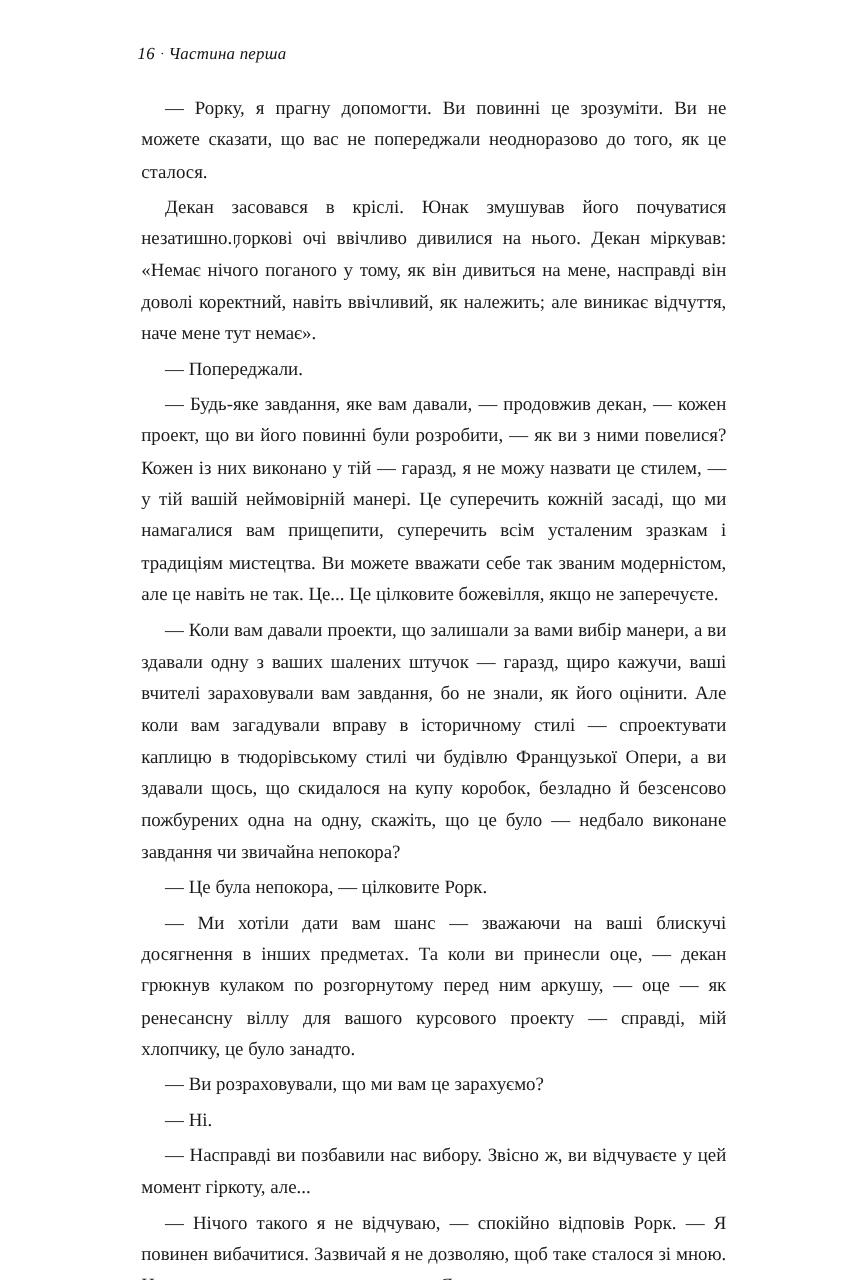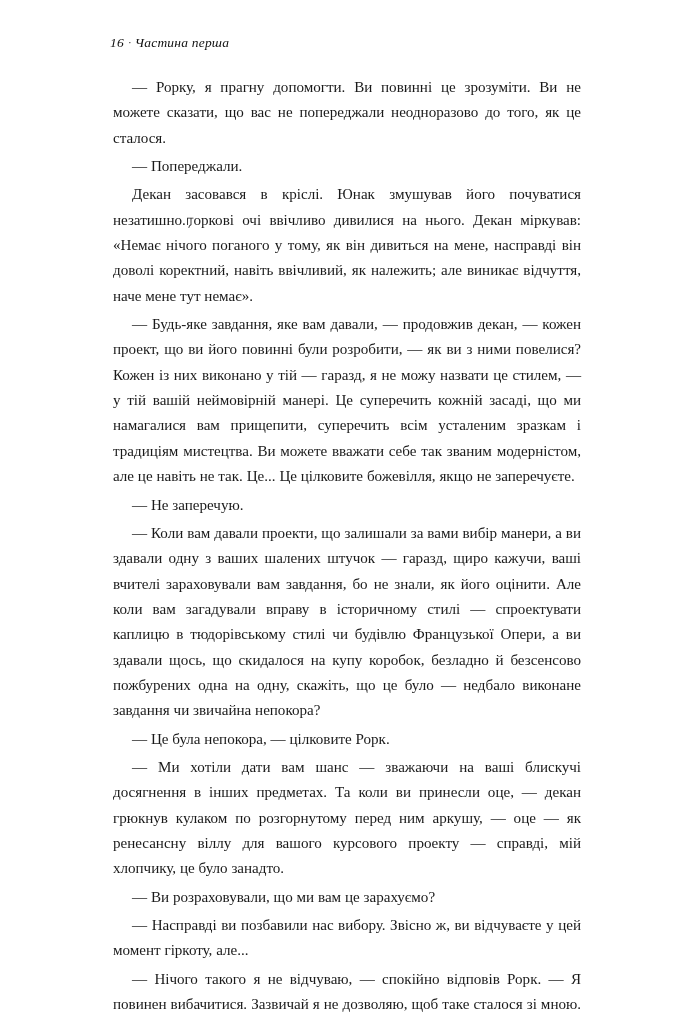--- a/index.html
+++ b/index.html
@@ -82,25 +82,25 @@
 
 <div class="page">
 
   <div class="running-head">
     <span class="folio">16</span><span class="sep">·</span><span class="chapter-title">Частина перша</span>
   </div>
 
   <div class="text-block">
 
   <p class="para">— Рорку, я прагну допомогти. Ви повинні це зрозуміти. Ви не можете сказати, що вас не попереджали неодноразово до того, як це сталося.</p>
+      <p class="para">Декан засовався в кріслі. Юнак змушував його почуватися незатишно.ரорковi очі ввічливо дивилися на нього. Декан міркував: «Немає нічого поганого у тому, як він дивиться на мене, насправді він доволі коректний, навіть ввічливий, як належить; але виникає відчуття, наче мене тут немає».</p>
       <p class="para">— Попереджали.</p>
-      <p class="para">Декан засовався в кріслі. Юнак змушував його почуватися незатишно.ரорковi очі ввічливо дивилися на нього. Декан міркував: «Немає нічого поганого у тому, як він дивиться на мене, насправді він доволі коректний, навіть ввічливий, як належить; але виникає відчуття, наче мене тут немає».</p>
       <p class="para">— Будь-яке завдання, яке вам давали, — продовжив декан, — кожен проект, що ви його повинні були розробити, — як ви з ними повелися? Кожен із них виконано у тій — гаразд, я не можу назвати це стилем, — у тій вашій неймовірній манері. Це суперечить кожній засаді, що ми намагалися вам прищепити, суперечить всім усталеним зразкам і традиціям мистецтва. Ви можете вважати себе так званим модерністом, але це навіть не так. Це... Це цілковите божевілля, якщо не заперечуєте.</p>
-      <p class="para">— Не заперечую.</p>
       <p class="para">— Коли вам давали проекти, що залишали за вами вибір манери, а ви здавали одну з ваших шалених штучок — гаразд, щиро кажучи, ваші вчителі зараховували вам завдання, бо не знали, як його оцінити. Але коли вам загадували вправу в історичному стилі — спроектувати каплицю в тюдорівському стилі чи будівлю Французької Опери, а ви здавали щось, що скидалося на купу коробок, безладно й безсенсово пожбурених одна на одну, скажіть, що це було — недбало виконане завдання чи звичайна непокора?</p>
       <p class="para">— Це була непокора, — цілковите Рорк.</p>
       <p class="para">— Ми хотіли дати вам шанс — зважаючи на ваші блискучі досягнення в інших предметах. Та коли ви принесли оце, — декан грюкнув кулаком по розгорнутому перед ним аркушу, — оце — як ренесансну віллу для вашого курсового проекту — справді, мій хлопчику, це було занадто.</p>
       <p class="para">— Ви розраховували, що ми вам це зарахуємо?</p>
+      <p class="para">— Ні.</p>
       <p class="para">— Насправді ви позбавили нас вибору. Звісно ж, ви відчуваєте у цей момент гіркоту, але...</p>
       <p class="para">— Нічого такого я не відчуваю, — спокійно відповів Рорк. — Я повинен вибачитися. Зазвичай я не дозволяю, щоб таке сталося зі мною. Цього разу я припустився помилки. Я не мав чекати, поки ви витурите мене. Я повинен був дуже давно піти сам.</p>
     </div>
 
 </div>
 
 </body></html>

